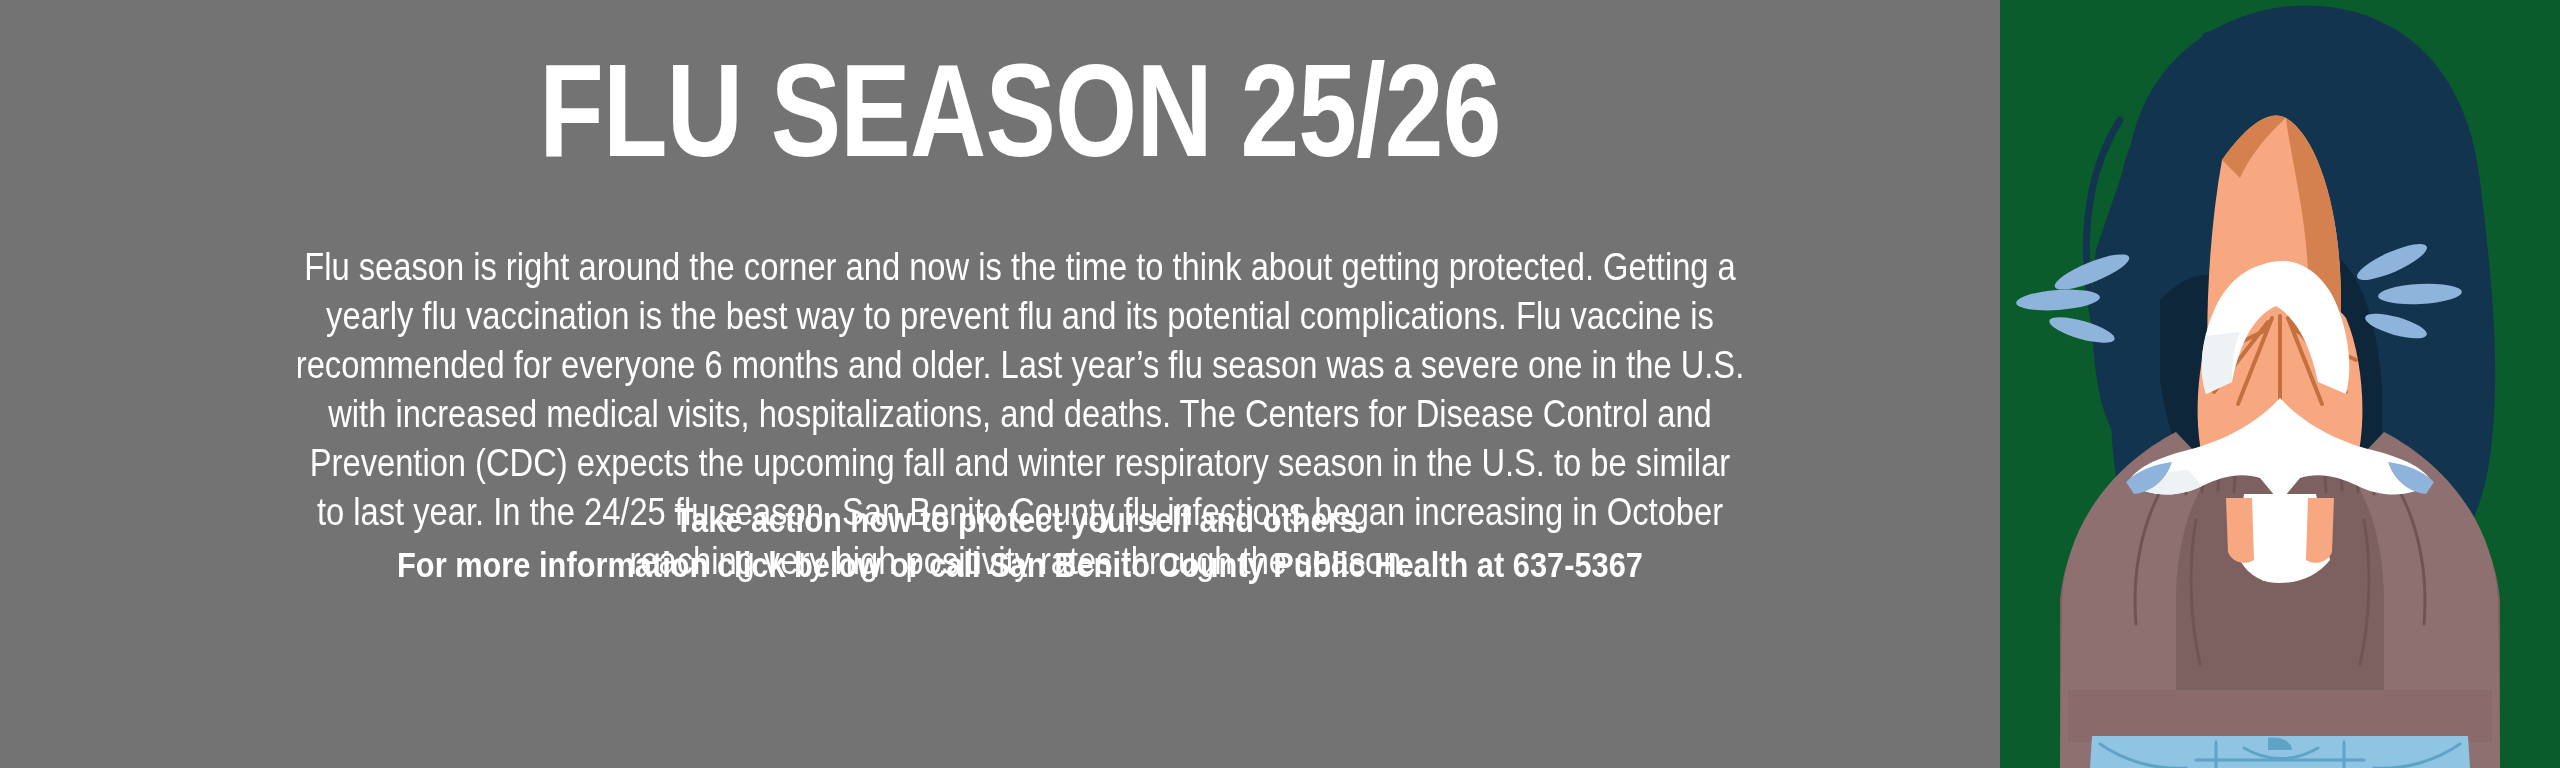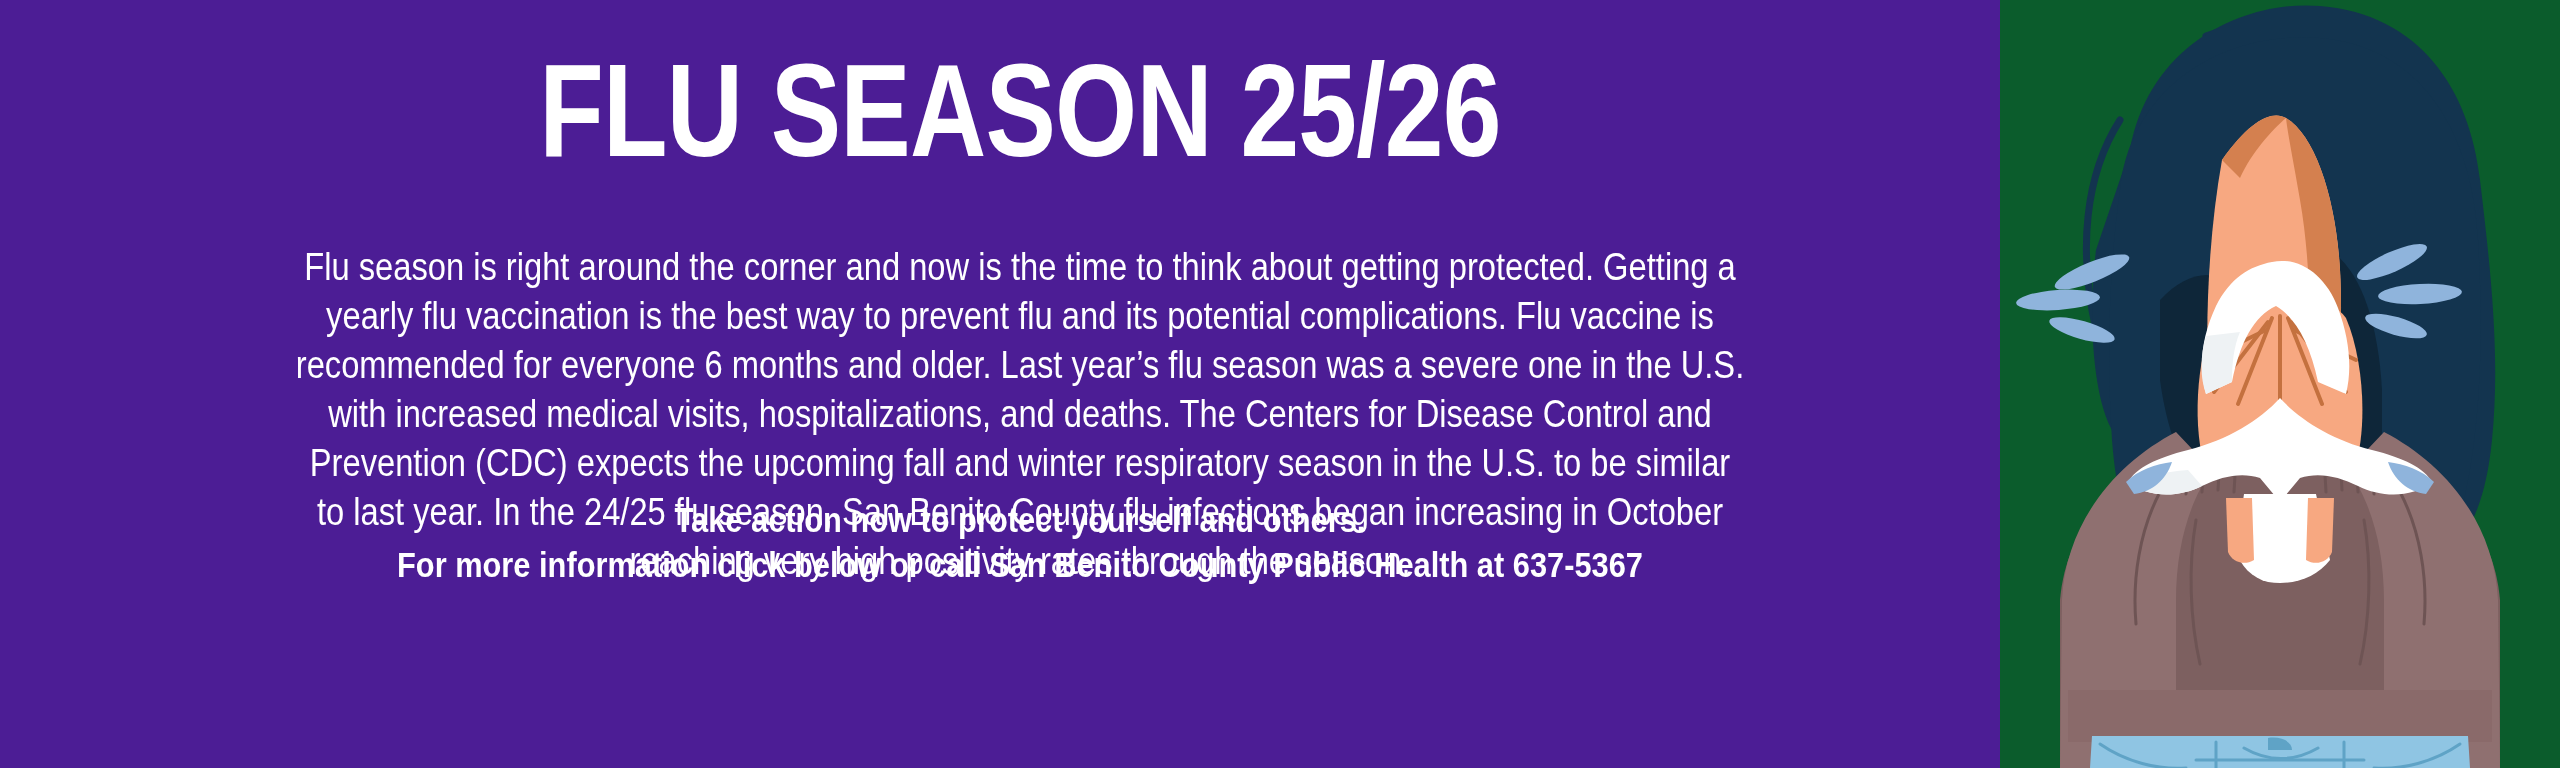--- a/index.html
+++ b/index.html
@@ -5,21 +5,21 @@
   html, body {
     margin: 0;
     padding: 0;
     background: #0b5c2c;
   }
   #banner {
     position: relative;
     width: 2560px;
     height: 768px;
     overflow: hidden;
-    background: #4c1d95;
+    background: #737373;
     font-family: "Liberation Sans", sans-serif;
   }
 
   
   #text-col {
     position: absolute;
     left: 0;
     top: 0;
     width: 2040px;
     height: 768px;

